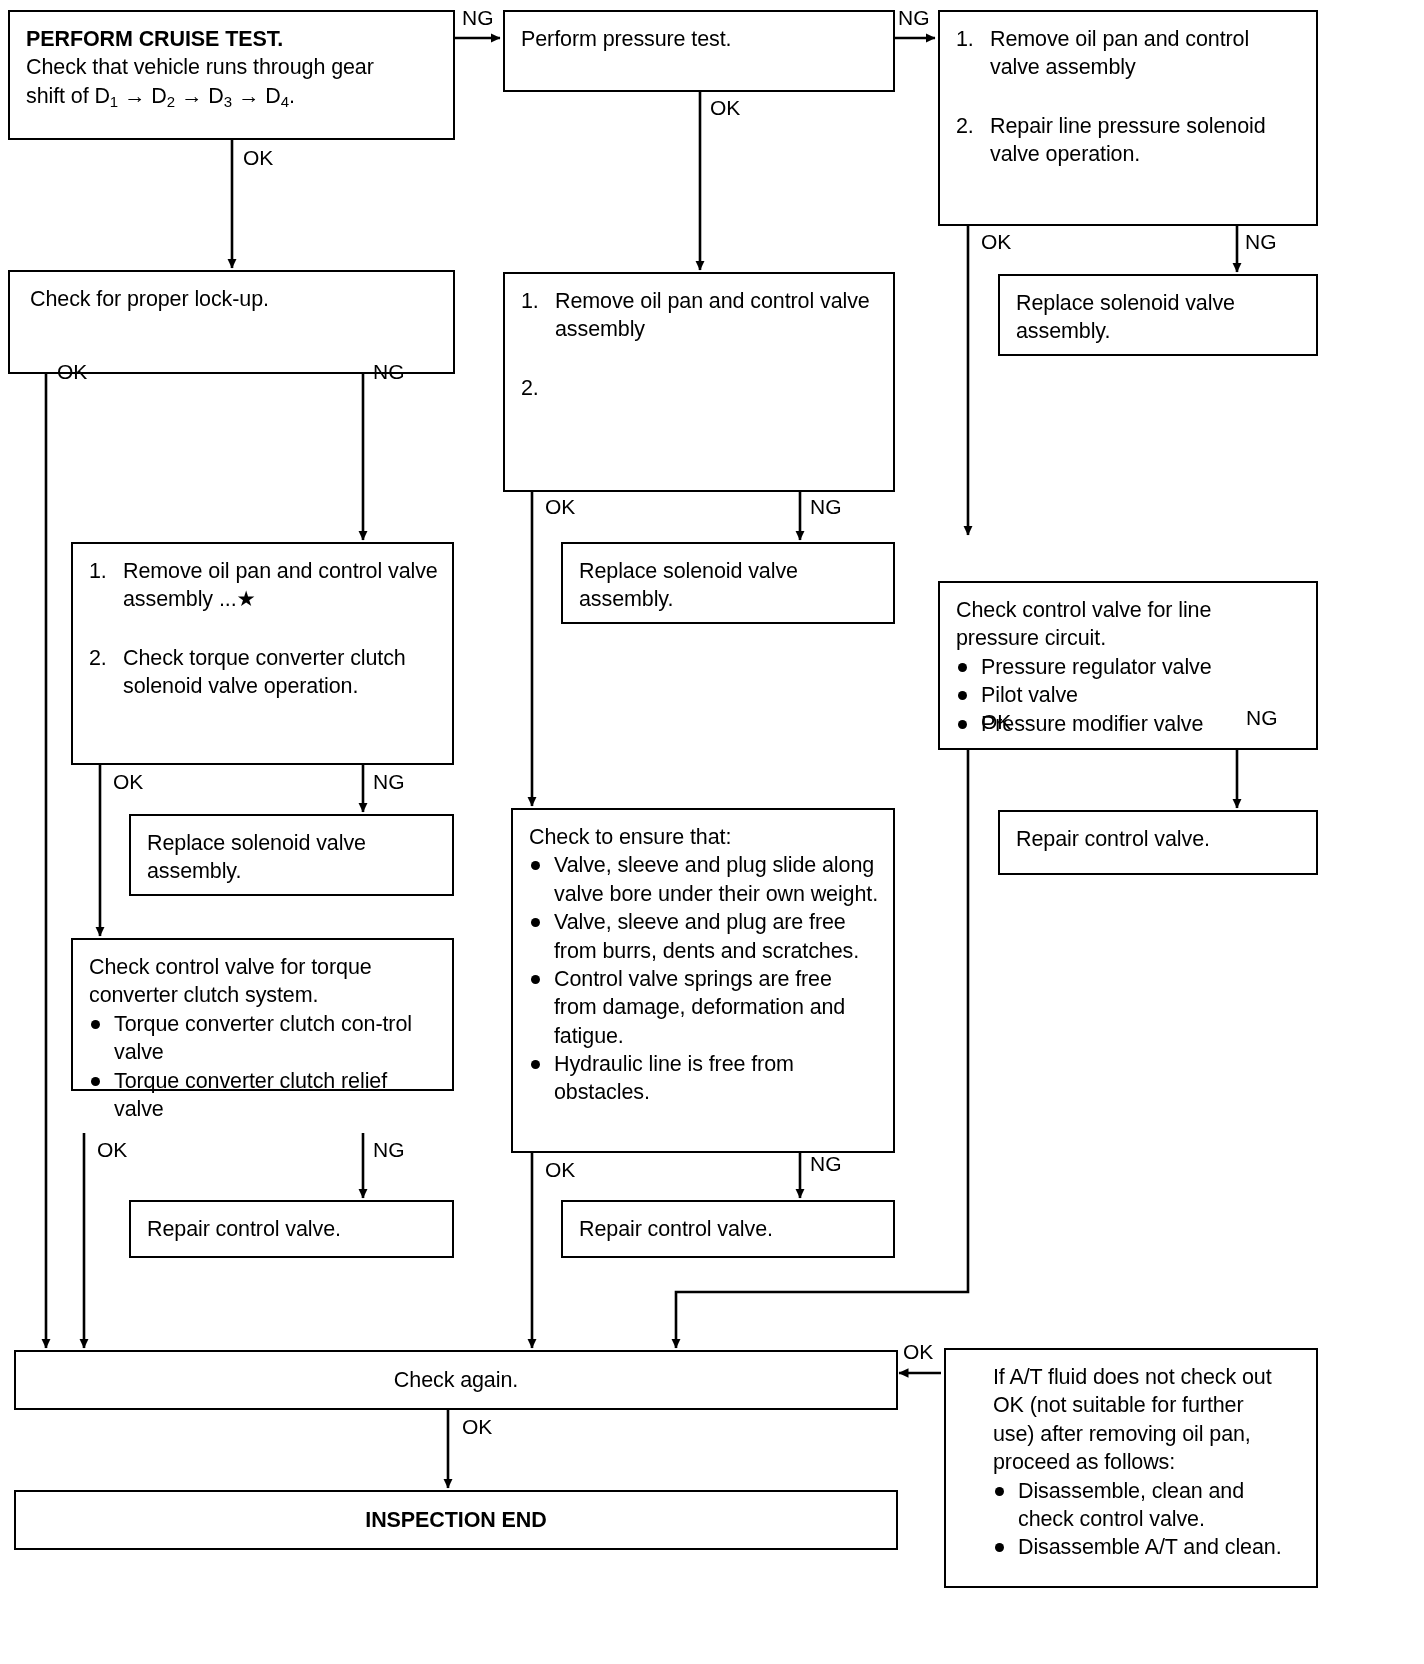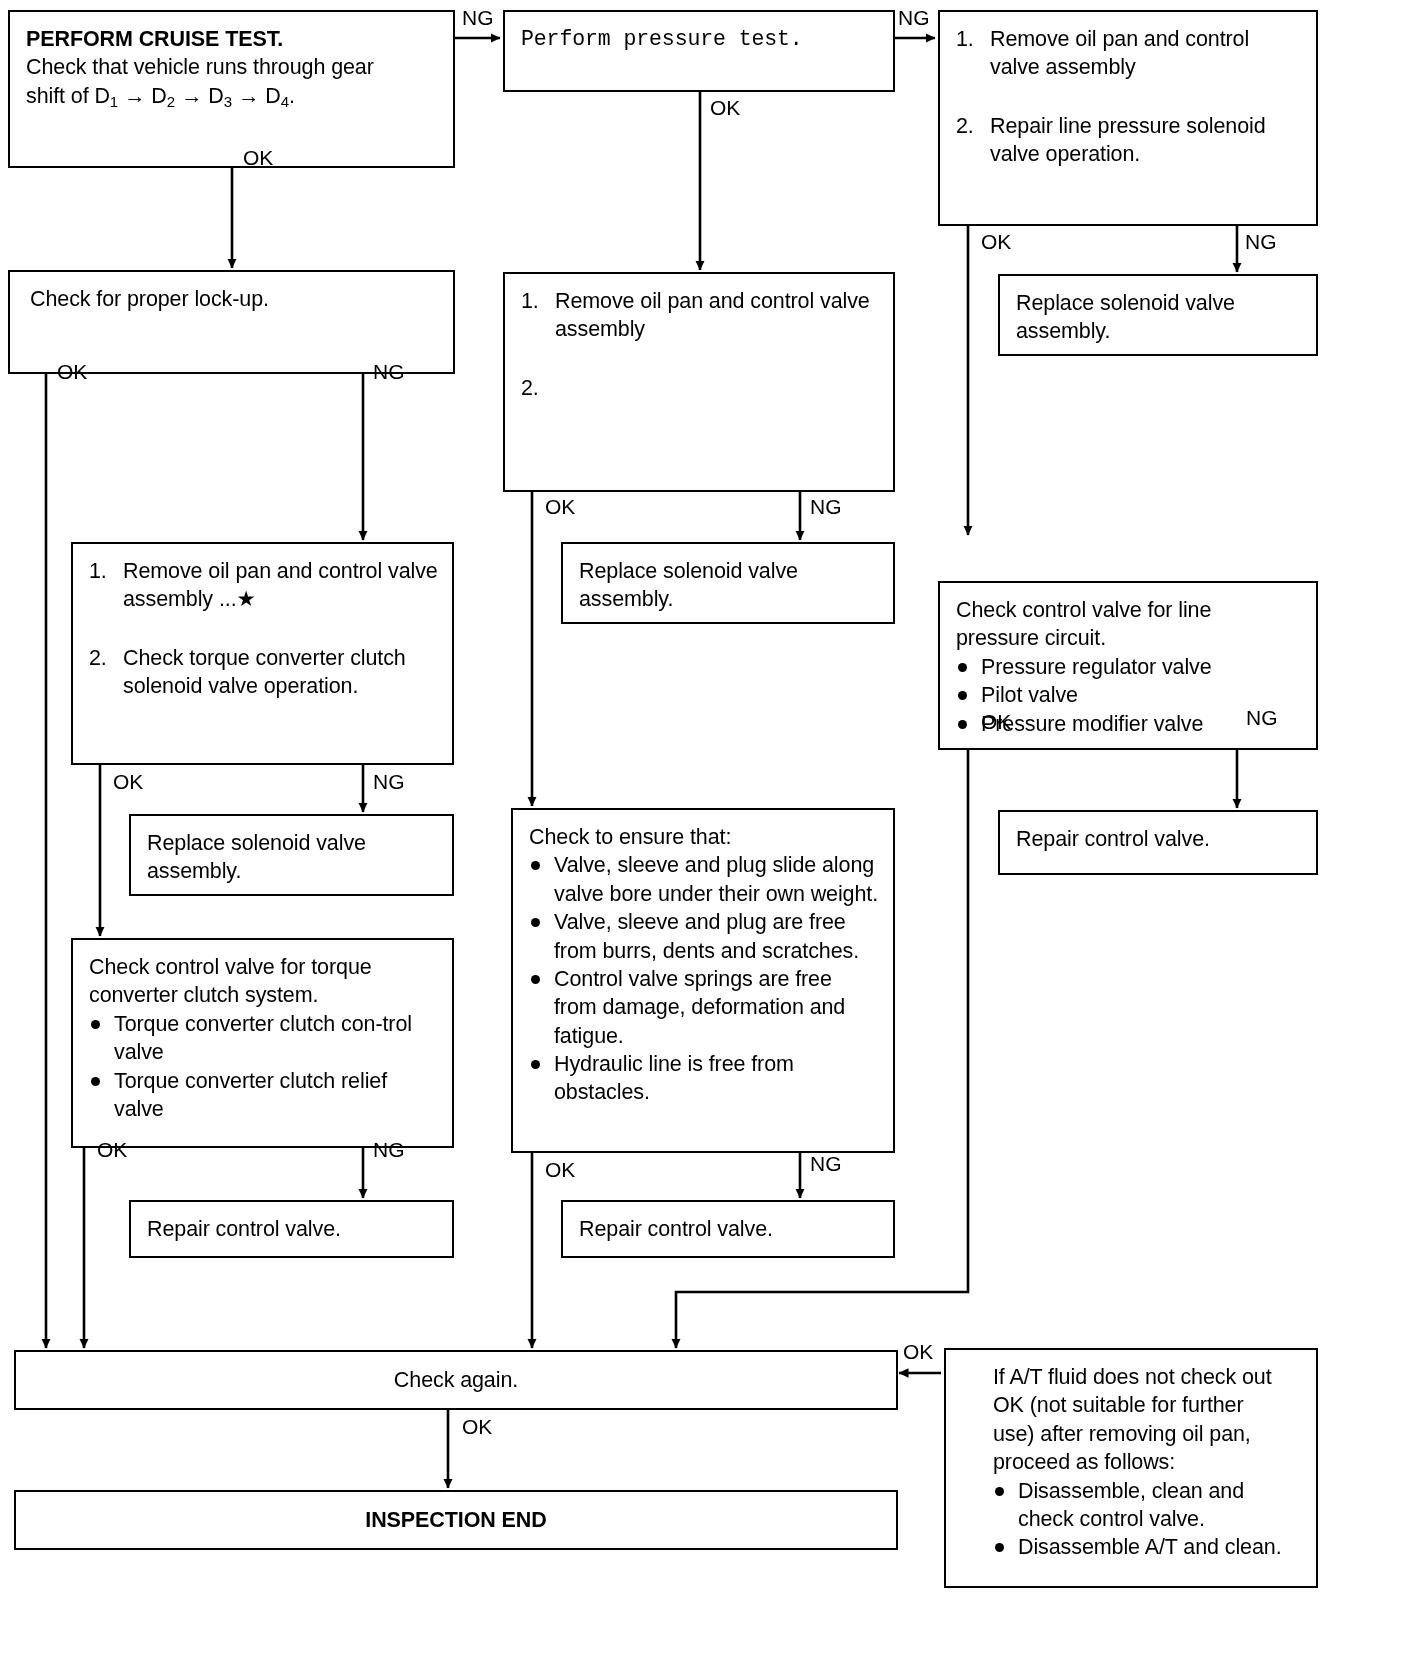--- a/index.html
+++ b/index.html
@@ -137,29 +137,29 @@
       <path d="M800,1153 L800,1198" marker-end="url(#ah)"></path>
 
       <path d="M532,1153 L532,1348" marker-end="url(#ah)"></path>
 
       <path d="M941,1373 L899,1373" marker-end="url(#ah)"></path>
 
       <path d="M448,1410 L448,1488" marker-end="url(#ah)"></path>
     </g>
   </svg>
 
-  <div class="box vtop" style="left:8px; top:10px; width:447px; height:158px;">
+  <div class="box vtop" style="left:8px; top:10px; width:447px; height:130px;">
     <div class="title-line">PERFORM CRUISE TEST.</div>
     <div>Check that vehicle runs through gear</div>
     <div>
       <span>shift of D</span><span class="sub">1</span><span> → </span><span>D</span><span class="sub">2</span><span> → </span><span>D</span><span class="sub">3</span><span> → </span><span>D</span><span class="sub">4</span><span>.</span>
     </div>
   </div>
 
-  <div class="box vtop" style="left:503px; top:10px; width:392px; height:82px;font-family:Liberation Mono, monospace;">
+  <div class="box vtop" style="left:503px; top:10px; width:392px; height:82px;">
     <div>Perform pressure test.</div>
   </div>
 
   <div class="box vtop" style="left:938px; top:10px; width:380px; height:216px;">
     <ul class="numlist">
       <li><span class="num">1.</span><span>Remove oil pan and control valve assembly</span></li>
       <li><span class="num">2.</span><span>Repair line pressure solenoid valve operation.</span></li>
     </ul>
   </div>
 
@@ -213,21 +213,21 @@
       <li>Valve, sleeve and plug are free from burrs, dents and scratches.</li>
       <li>Control valve springs are free from damage, deformation and fatigue.</li>
       <li>Hydraulic line is free from obstacles.</li>
     </ul>
   </div>
 
   <div class="box vtop" style="left:998px; top:810px; width:320px; height:65px;">
     <div>Repair control valve.</div>
   </div>
 
-  <div class="box vtop" style="left:71px; top:938px; width:383px; height:210px;">
+  <div class="box vtop" style="left:71px; top:938px; width:383px; height:153px;">
     <div>Check control valve for torque</div>
     <div>converter clutch system.</div>
     <ul class="bullets">
       <li>Torque converter clutch con-trol valve</li>
       <li>Torque converter clutch relief valve</li>
     </ul>
   </div>
 
   <div class="box vtop" style="left:129px; top:1200px; width:325px; height:58px;">
     <div>Repair control valve.</div>

